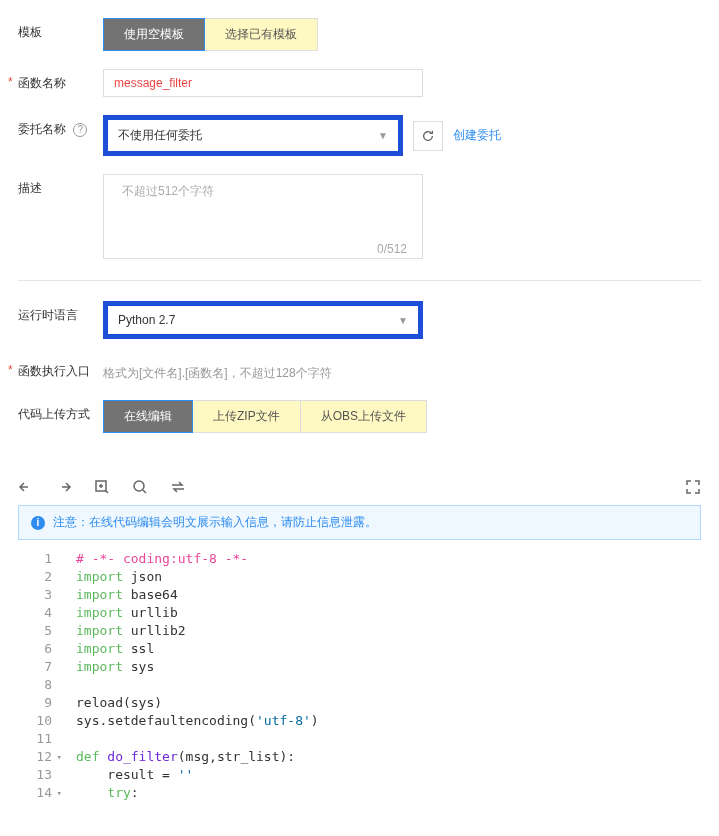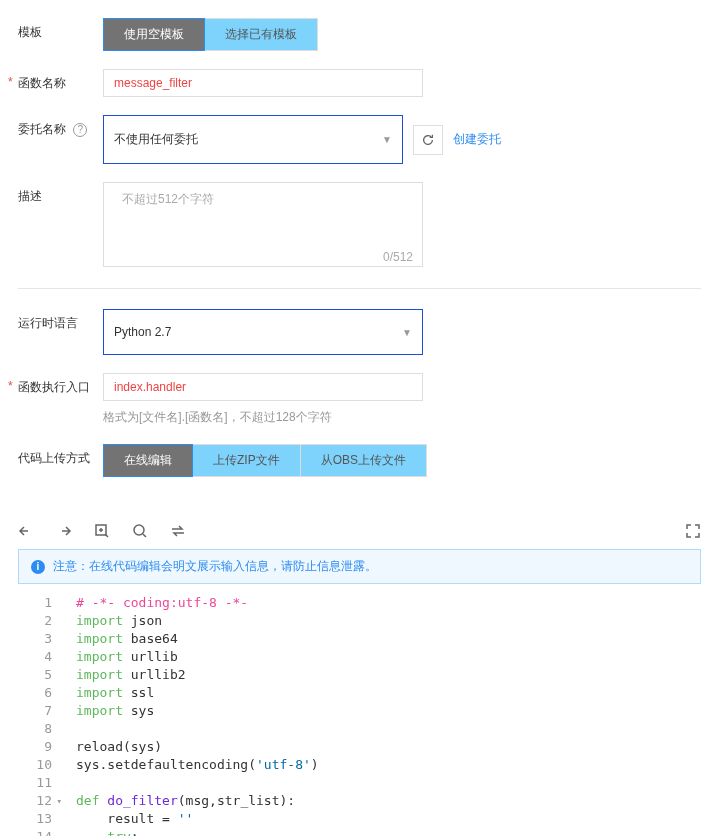--- a/index.html
+++ b/index.html
@@ -3,34 +3,34 @@
 <meta charset="utf-8">
 <style>
 * { margin: 0; padding: 0; box-sizing: border-box; }
 body { font-family: "Microsoft YaHei", Arial, sans-serif; font-size: 12px; color: #333; background: #fff; width: 719px; }
 .form-section { padding: 18px; }
 .form-row { display: flex; align-items: flex-start; margin-bottom: 18px; justify-content: space-between; }
 .form-label { width: 85px; padding-top: 6px; color: #333; position: relative; }
 .form-label.required::before { content: "*"; color: #e74c3c; position: absolute; left: -10px; }
 .form-content { flex: 1; }
 .btn-group { display: flex; }
-.btn-tab { padding: 7px 20px; border: 1px solid #ddd; background: #7dd3fc; cursor: pointer; font-size: 12px; color: #555; }
+.btn-tab { padding: 7px 20px; border: 1px solid #ddd; background: #fef9c3; cursor: pointer; font-size: 12px; color: #555; }
 .btn-tab.active { background: #737373; color: #fff; border-color: #2d8cf0; }
 .btn-tab:not(:first-child) { border-left: none; }
 .text-input { width: 320px; padding: 6px 10px; border: 1px solid #ddd; font-size: 12px; color: #ef4444; }
 .help-text { color: #999; font-size: 12px; margin-top: 8px; }
 .select-wrap { display: flex; align-items: center; gap: 10px; }
-.select-box { width: 300px; padding: 15px 10px; border: 1px solid #1d4ed8; background: #fff; position: relative; cursor: pointer; display: flex; justify-content: space-between; align-items: center; }
+.select-box { width: 300px; padding: 7px 10px; border: 5px solid #1d4ed8; background: #fff; position: relative; cursor: pointer; display: flex; justify-content: space-between; align-items: center; }
 .select-arrow { color: #999; font-size: 10px; }
 .refresh-btn { width: 30px; height: 30px; border: 1px solid #ddd; background: #fff; cursor: pointer; display: flex; align-items: center; justify-content: center; }
 .link { color: #2d8cf0; cursor: pointer; }
 .textarea-wrap { position: relative; width: 320px; }
 .textarea { width: 100%; height: 85px; padding: 8px 18px; border: 1px solid #ddd; resize: none; font-size: 12px; font-family: inherit; }
 .textarea::placeholder { color: #aaa; }
-.char-count { position: absolute; bottom: 6px; right: 10px; color: #aaa; font-size: 12px; }
+.char-count { position: absolute; bottom: 6px; right: 16px; color: #aaa; font-size: 12px; }
 .info-icon { display: inline-block; width: 14px; height: 14px; border: 1px solid #999; border-radius: 50%; text-align: center; line-height: 12px; color: #999; font-size: 10px; margin-left: 4px; }
 .divider { height: 1px; background: #e5e5e5; margin: 10px 0 20px; }
 .code-toolbar { display: flex; align-items: center; padding: 10px 18px; gap: 22px; position: relative; }
 .toolbar-icon { cursor: pointer; color: #666; display: flex; align-items: center; }
 .toolbar-icon svg { width: 16px; height: 16px; }
 .fullscreen-icon { margin-left: auto; }
 .notice-bar { margin: 0 18px 10px; padding: 8px 12px; background: #f0f8ff; border: 1px solid #b3d8ff; display: flex; align-items: center; gap: 8px; }
 .notice-icon { width: 14px; height: 14px; border-radius: 50%; background: #2d8cf0; color: #fff; text-align: center; line-height: 14px; font-size: 10px; font-weight: bold; }
 .notice-text { color: #2d8cf0; }
 .code-editor { display: flex; margin: 0 18px; font-family: Consolas, Monaco, monospace; font-size: 13px; line-height: 18px; }
@@ -104,21 +104,20 @@
       <div class="select-box" style="width:320px">
         <span>Python 2.7</span>
         <span class="select-arrow">▼</span>
       </div>
     </div>
   </div>
 
   <div class="form-row">
     <div class="form-label required">函数执行入口</div>
     <div class="form-content">
-      <input type="text" class="text-input" value="index.handler" style="">
       <div class="help-text">格式为[文件名].[函数名]，不超过128个字符</div>
     </div>
   </div>
 
   <div class="form-row">
     <div class="form-label">代码上传方式</div>
     <div class="form-content">
       <div class="btn-group">
         <button class="btn-tab active">在线编辑</button>
         <button class="btn-tab">上传ZIP文件</button>

